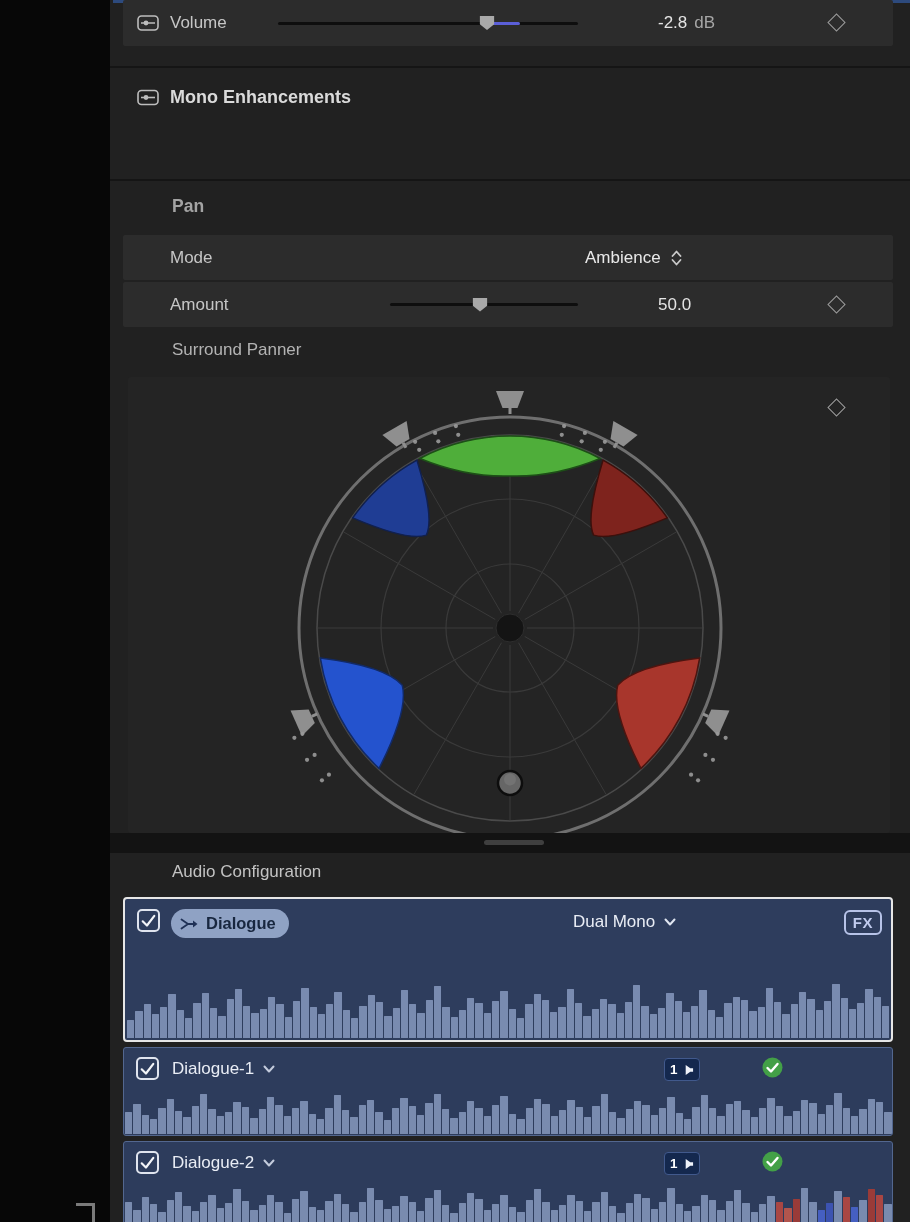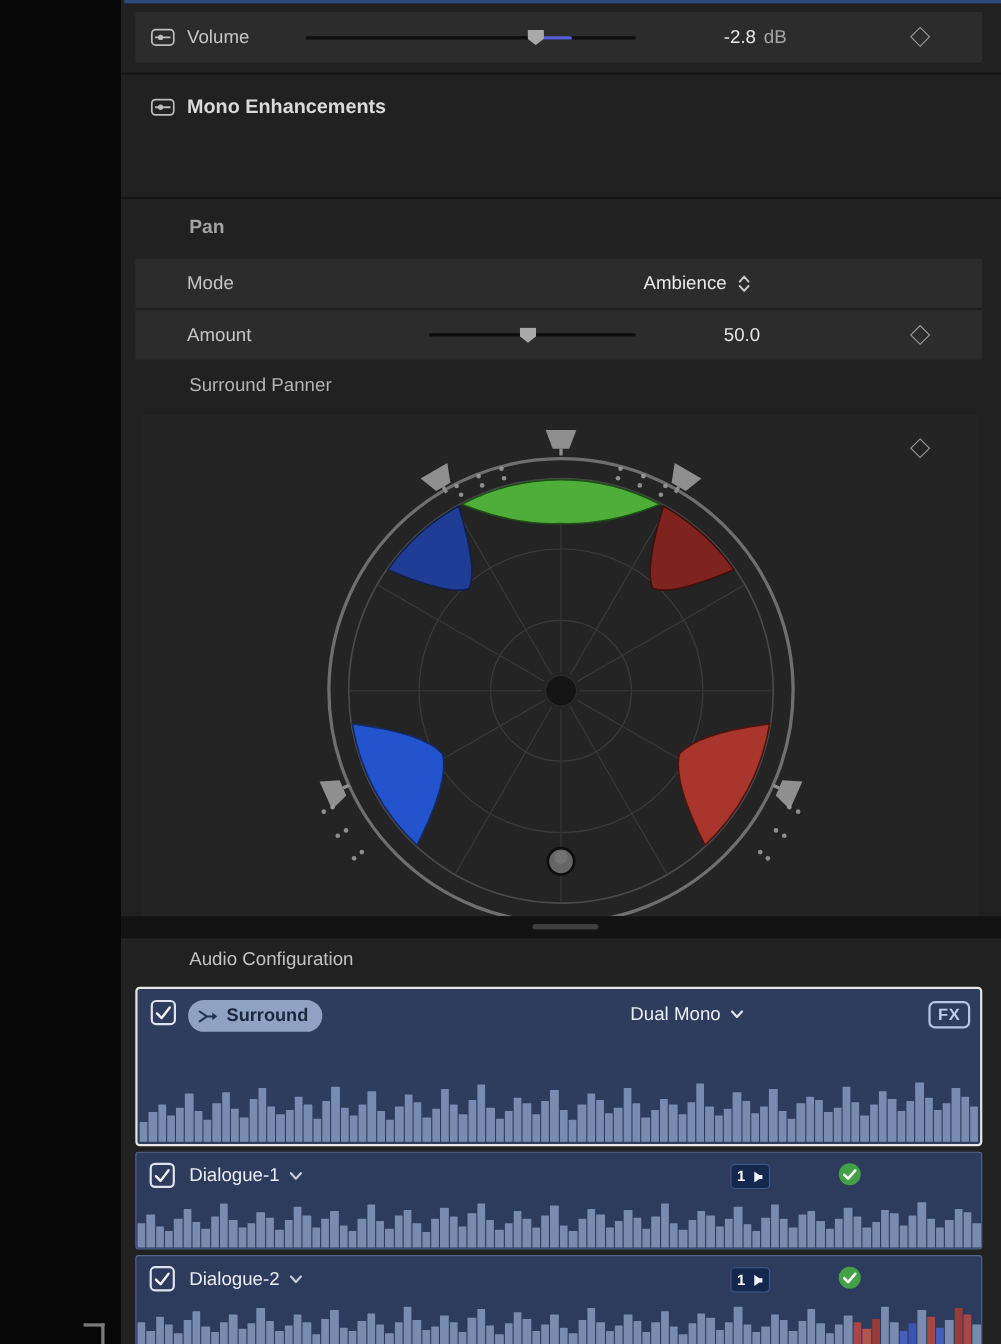--- a/index.html
+++ b/index.html
@@ -60,21 +60,21 @@
 
 <div class="stage">
 
   <div class="sidebar">
     <div class="timeline-fragment"></div>
   </div>
 
   <div class="panel">
     <div class="top-accent"></div>
 
-    <div class="prow" style="top:11px;height:46px;">
+    <div class="prow" style="top:0;height:46px;">
       <span class="row-icon">
         <svg width="22" height="17" viewBox="0 0 22 17">
             <rect x="1" y="1.5" width="20" height="14" rx="3.5" fill="none" stroke="#bdbdbd" stroke-width="1.6"></rect>
             <line x1="4" y1="8.5" x2="18" y2="8.5" stroke="#bdbdbd" stroke-width="1.6"></line>
             <circle cx="9" cy="8.5" r="2.4" fill="#bdbdbd"></circle>
           </svg>
       </span>
       <span class="plabel">Volume</span>
       <div class="slider" style="left:155px;width:300px;">
         <div class="track"></div>
@@ -210,21 +210,21 @@
       <span class="checkbox" style="top:10px;">
         <svg width="17" height="17" viewBox="0 0 22 22">
             <polyline points="3.5,12 9,17.5 18.5,5" fill="none" stroke="#f2f4f8" stroke-width="2.8" stroke-linecap="round" stroke-linejoin="round"></polyline>
           </svg>
       </span>
       <span class="role-pill">
         <svg width="19" height="14" viewBox="0 0 19 14">
             <path d="M1.5 2.5 L8 7 M1.5 11.5 L8 7 M8 7 H13" fill="none" stroke="#1f3156" stroke-width="1.8" stroke-linecap="round"></path>
             <polygon points="13,3.5 17.5,7 13,10.5" fill="#1f3156"></polygon>
           </svg>
-        <span>Surround</span>
+        <span>Dialogue</span>
       </span>
       <span class="format-select">
         <span>Dual Mono</span>
         <svg width="12" height="8" viewBox="0 0 12 8">
             <polyline points="1.5,1.5 6,6.5 10.5,1.5" fill="none" stroke="#dfe5f0" stroke-width="2" stroke-linecap="round" stroke-linejoin="round"></polyline>
           </svg>
       </span>
       <span class="fx-badge">FX</span>
       <div class="wave" style="height:56px;">
           <i style="height: 32%; background: rgb(138, 156, 194);"></i>

